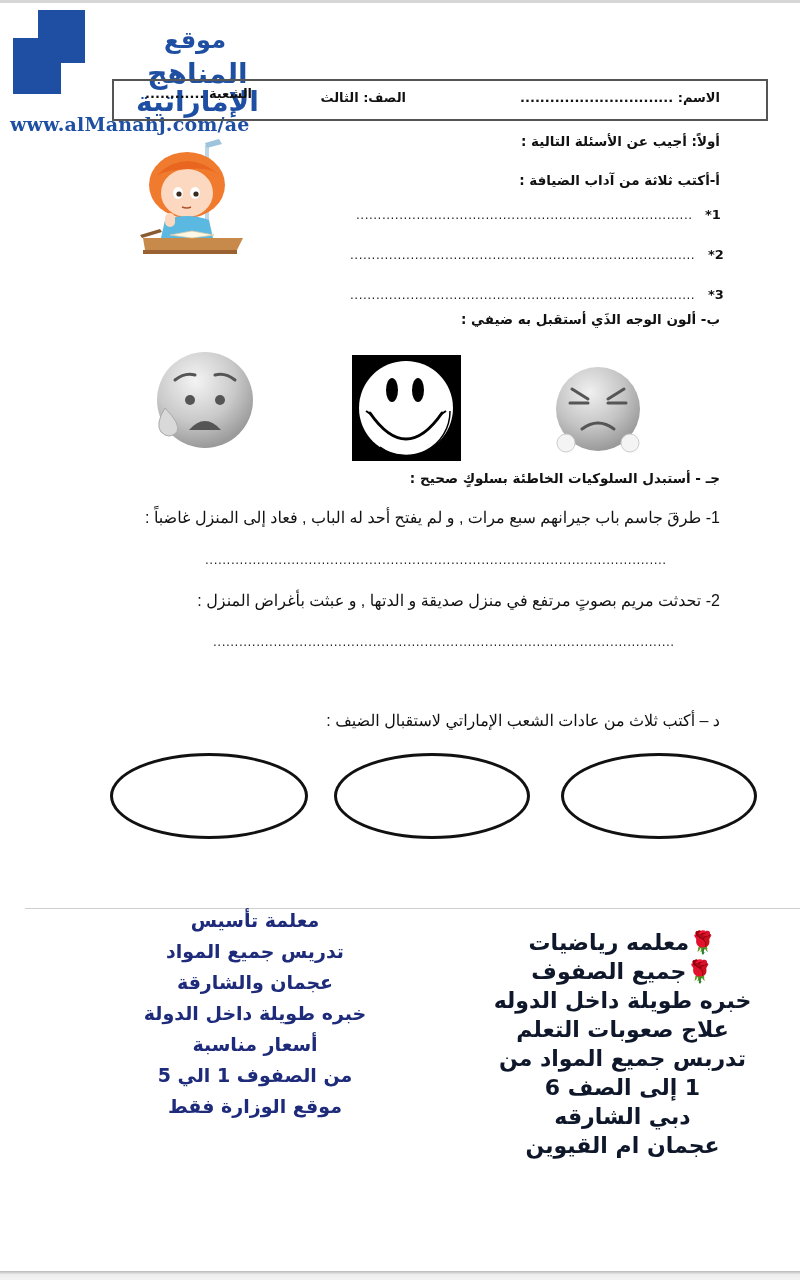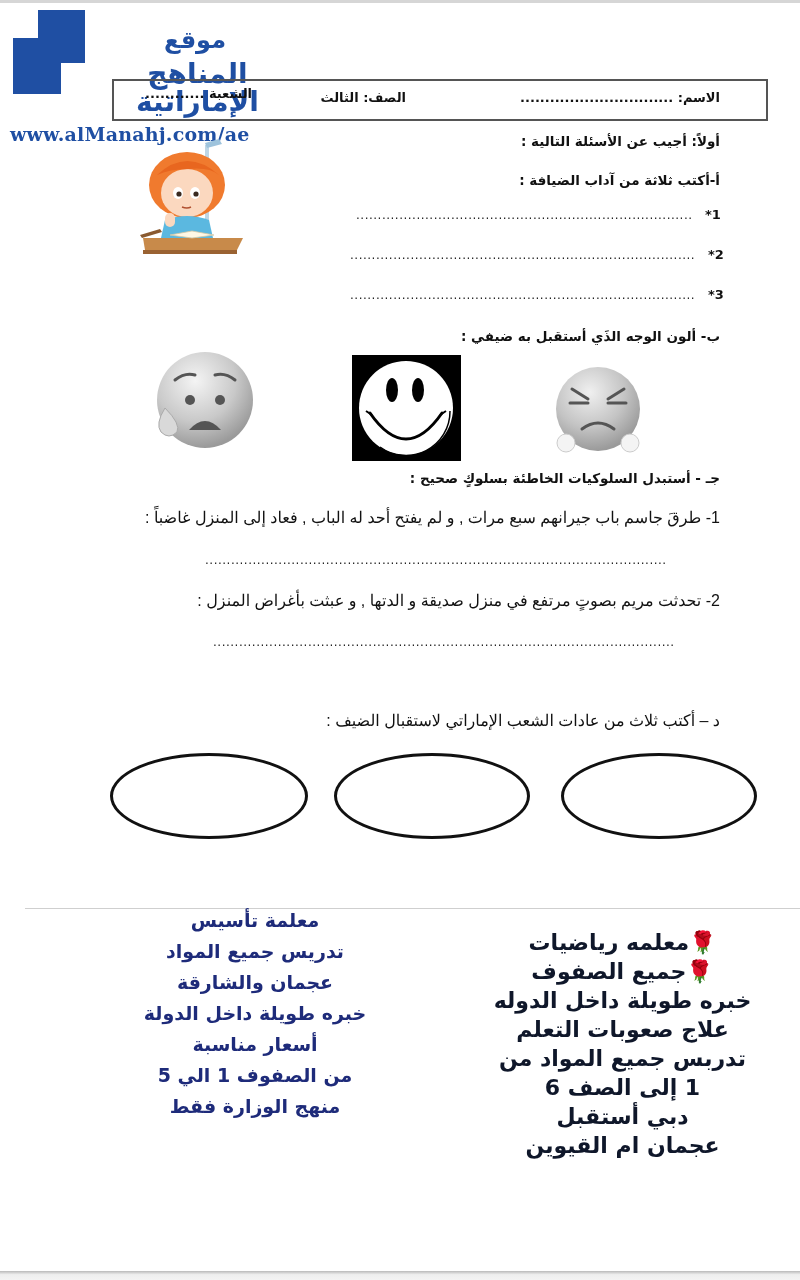--- a/index.html
+++ b/index.html
@@ -48,21 +48,21 @@
 </style>
 </head>
 <body>
 
 <div class="abs topline"></div>
 
 <div class="abs logo-sq" style="left:38px;top:10px;width:47px;height:53px;"></div>
 <div class="abs logo-sq" style="left:13px;top:38px;width:48px;height:56px;"></div>
 <div class="abs logo-title rtl" style="left:150px;top:28px;width:90px;font-size:24px;">موقع</div>
 <div class="abs logo-title rtl" style="left:100px;top:60px;width:195px;font-size:28px;">المناهج الإماراتية</div>
-<div class="abs logo-url" style="left:10px;top:123px;">www.alManahj.com/ae</div>
+<div class="abs logo-url" style="left:10px;top:113px;">www.alManahj.com/ae</div>
 
 <div class="abs hdr-box"></div>
 <div class="abs hdr-item rtl" style="right:80px;">الاسم: ...............................</div>
 <div class="abs hdr-item rtl" style="right:394px;">الصف: الثالث</div>
 <div class="abs hdr-item rtl" style="right:548px;top:86px;">الشعبة ............</div>
 
 <div class="abs" style="left:135px;top:135px;width:120px;height:125px;">
   <svg width="120" height="125" viewBox="0 0 120 125">
     <rect x="70" y="10" width="4" height="95" fill="#bfd6e6"></rect>
     <path d="M70 8 l14 -4 l3 5 l-15 4z" fill="#9ec3dc"></path>
@@ -86,21 +86,21 @@
 <div class="abs q rtl" style="right:80px;top:133px;">أولاً: أجيب عن الأسئلة التالية :</div>
 <div class="abs q rtl" style="right:80px;top:172px;">أ-أكتب ثلاثة من آداب الضيافة :</div>
 
 <div class="abs num-label" style="left:705px;top:207px;">*1</div>
 <div class="abs dots" style="left:356px;top:208px;width:348px;">..............................................................................</div>
 <div class="abs num-label" style="left:708px;top:247px;">*2</div>
 <div class="abs dots" style="left:350px;top:248px;width:357px;">................................................................................</div>
 <div class="abs num-label" style="left:708px;top:287px;">*3</div>
 <div class="abs dots" style="left:350px;top:288px;width:357px;">................................................................................</div>
 
-<div class="abs q rtl" style="right:80px;top:328px;">ب- ألون الوجه الذَي أستقبل به ضيفي :</div>
+<div class="abs q rtl" style="right:80px;top:311px;">ب- ألون الوجه الذَي أستقبل به ضيفي :</div>
 
 <div class="abs" style="left:153px;top:350px;width:102px;height:100px;">
   <svg width="102" height="100" viewBox="0 0 102 100">
     <defs>
       <radialGradient id="g1" cx="40%" cy="30%" r="70%">
         <stop offset="0" stop-color="#f4f4f4"></stop>
           <stop offset="0.6" stop-color="#c9c9c9"></stop>
           <stop offset="1" stop-color="#9a9a9a"></stop>
       </radialGradient>
     </defs>
@@ -156,27 +156,27 @@
 
 <div class="abs divider"></div>
 
 <div class="abs ad-blue rtl" style="left:100px;top:905px;width:310px;">
   <div>معلمة تأسيس</div>
   <div>تدريس جميع المواد</div>
   <div>عجمان والشارقة</div>
   <div>خبره طويلة داخل الدولة</div>
   <div>أسعار مناسبة</div>
   <div>من الصفوف 1 الي 5</div>
-  <div>منهج الوزارة فقط</div>
+  <div>موقع الوزارة فقط</div>
 </div>
 
 <div class="abs ad-red rtl" style="left:465px;top:928px;width:315px;">
   <div>🌹معلمه  رياضيات</div>
   <div>🌹جميع الصفوف</div>
   <div>خبره طويلة داخل الدوله</div>
   <div>علاج صعوبات التعلم</div>
   <div>تدربس جميع المواد من</div>
   <div>1 إلى الصف 6</div>
-  <div>دبي    أستقبل</div>
+  <div>دبي    الشارقه</div>
   <div>عجمان    ام القيوين</div>
 </div>
 
 <div class="abs bottom-bar"></div>
 
 </body></html>

